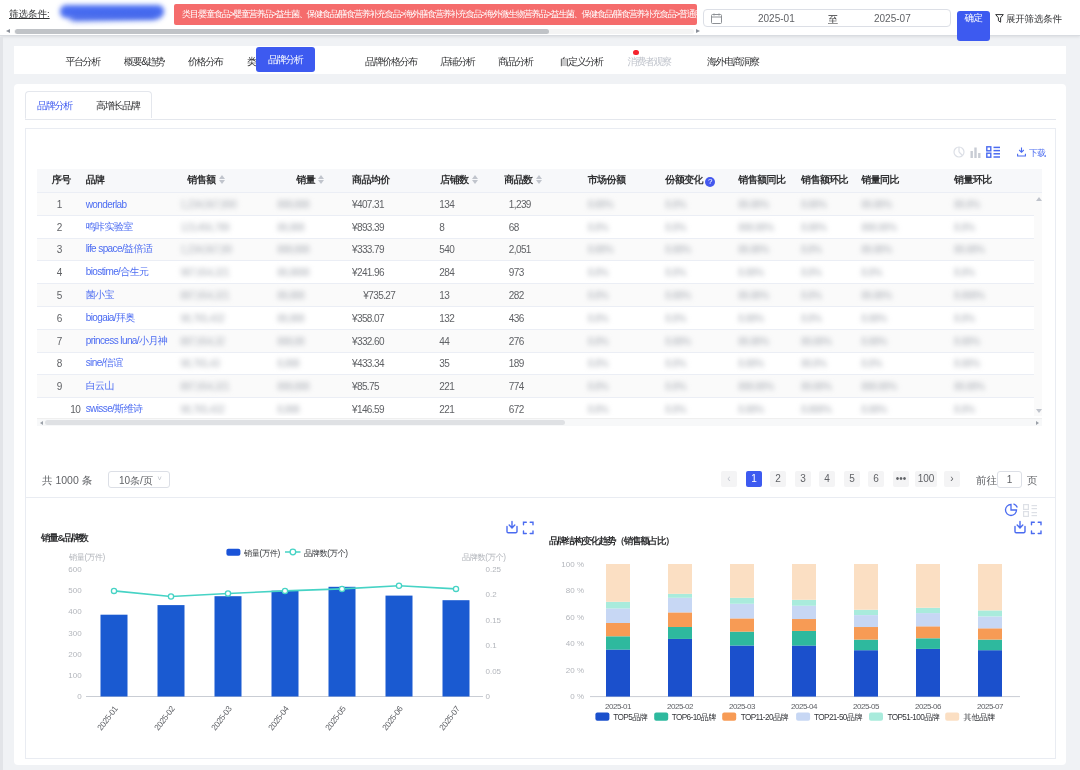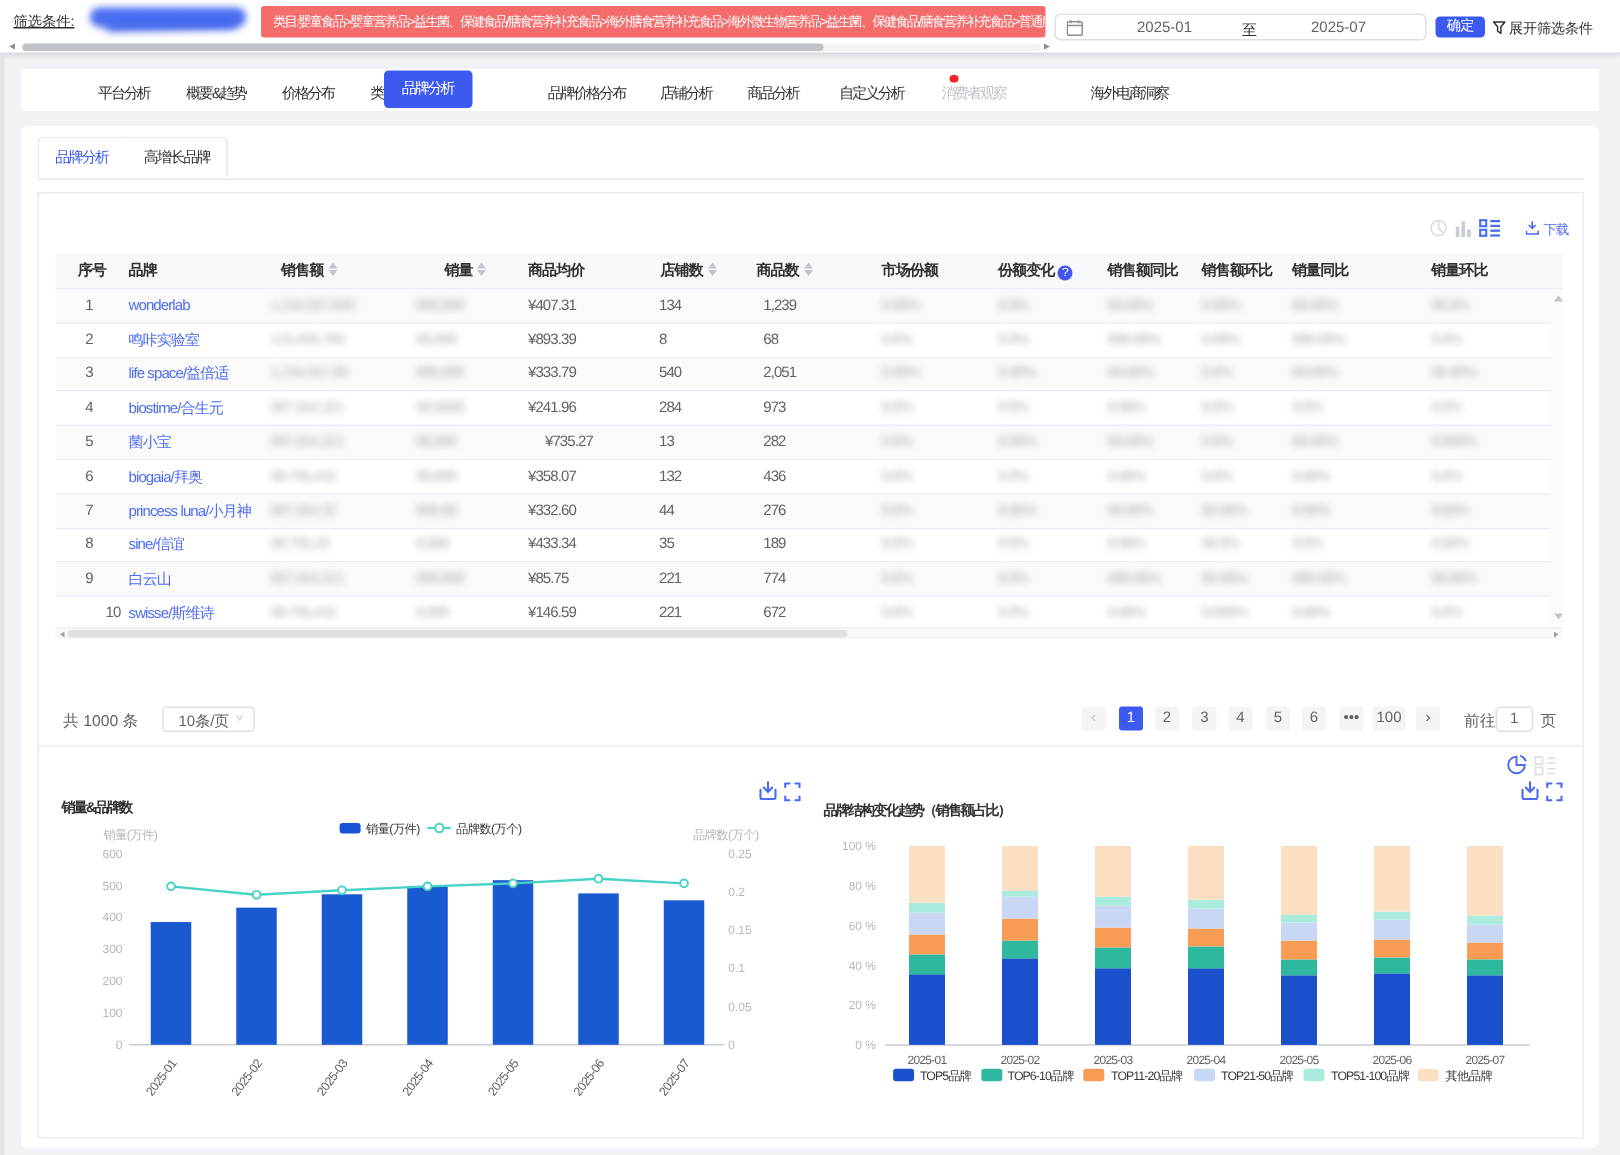--- a/index.html
+++ b/index.html
@@ -9,21 +9,21 @@
 #topbar { position:absolute; left:0; top:0; width:1080px; height:36px; background:#fff; border-bottom:1px solid #d9dce1; box-shadow:0 1px 3px rgba(0,0,0,0.09); z-index:5; }
 #lbl-filter { position:absolute; left:9px; top:8px; font-size:9.5px; color:#303133;text-decoration:underline; }
 #bluepill { position:absolute; left:60px; top:5px; width:104px; height:13px; background:#4b6ff2; border-radius:6px; filter:blur(2.5px); opacity:1; }
 #redtag { position:absolute; left:174px; top:4px; width:523px; height:21px; background:#f56c6c; border-radius:2px; color:#fff; font-size:9px; letter-spacing:-1.3px; line-height:21px; padding:0 8px; white-space:nowrap; overflow:hidden; }
 #hsb1 { position:absolute; left:2px; top:28px; width:700px; height:7px; }
 #hsb1 .track { position:absolute; left:12px; top:1px; width:680px; height:5px; background:#f4f4f4; border-radius:3px; }
 #hsb1 .thumb { position:absolute; left:13px; top:1px; width:534px; height:5px; background:#c0c3c7; border-radius:3px; }
 .arr { position:absolute; width:0; height:0; }
 #dateinput { position:absolute; left:703px; top:9px; width:248px; height:18px; border:1px solid #dcdfe6; border-radius:4px; background:#fff; }
 #dateinput .dt { position:absolute; top:2.5px; font-size:10px; color:#606266; }
-#btn-ok { position:absolute; left:957px; top:11px; width:33px; height:14px; background:#3d5af0; border-radius:3px; color:#fff; font-size:9.5px; letter-spacing:-0.5px; text-align:center; line-height:14px; }
+#btn-ok { position:absolute; left:957px; top:11px; width:33px; height:30px; background:#3d5af0; border-radius:3px; color:#fff; font-size:9.5px; letter-spacing:-0.5px; text-align:center; line-height:14px; }
 #expand { position:absolute; left:1006px; top:12.5px; font-size:9.5px; letter-spacing:-0.2px; color:#303133; }
 
 #navbar { position:absolute; left:14px; top:46px; width:1051.5px; height:28px; background:#fff; }
 .nav { position:absolute; top:9px; font-size:10px; letter-spacing:-1.4px; color:#303133; white-space:nowrap;margin-left:38px; }
 #nav-active { position:absolute; left:241.6px; top:0.5px; width:59px; height:25px; background:#3d5af0; border-radius:3px; color:#fff; font-size:10px; letter-spacing:-1.4px; text-align:center; line-height:25px; }
 #reddot { position:absolute; left:619px; top:3.5px; width:5.5px; height:5.5px; background:#f5222d; border-radius:50%; }
 
 #card { position:absolute; left:14px; top:83.6px; width:1051.5px; height:681.4px; background:#fff; border-radius:4px; }
 
 .subtab { position:absolute; top:7.4px; height:27.6px; line-height:27px; font-size:10px; letter-spacing:-1.2px; text-align:center; border:1px solid #e4e7ed; }
@@ -92,21 +92,21 @@
   <span class="nav" style="left:13.4px">平台分析</span>
   <span class="nav" style="left:72.1px">概要&amp;趋势</span>
   <span class="nav" style="left:136px">价格分布</span>
   <span class="nav" style="left:194.9px">类目分析</span>
   <div id="nav-active">品牌分析</div>
   <span class="nav" style="left:313.1px">品牌价格分布</span>
   <span class="nav" style="left:388px">店铺分析</span>
   <span class="nav" style="left:446.1px">商品分析</span>
   <span class="nav" style="left:507.5px">自定义分析</span>
   <span class="nav" style="left:575.6px;color:#c0c4cc">消费者观察</span>
-  <span class="nav" style="left:675px">海外电商洞察</span>
+  <span class="nav" style="left:655px">海外电商洞察</span>
   <div id="reddot"></div>
 </div>
 <div id="card">
   <div class="subtab" id="subtab1">品牌分析</div>
   <div class="subtab" id="subtab2">高增长品牌</div>
   <div id="tabline"></div>
   <div id="contentbox"></div>
   <div id="toolbar">
     <svg width="12" height="12" viewBox="0 0 12 12" style="position:absolute;left:0;top:2px">
         <circle cx="6" cy="6" r="5" fill="none" stroke="#dcdfe6" stroke-width="1.2"></circle>

